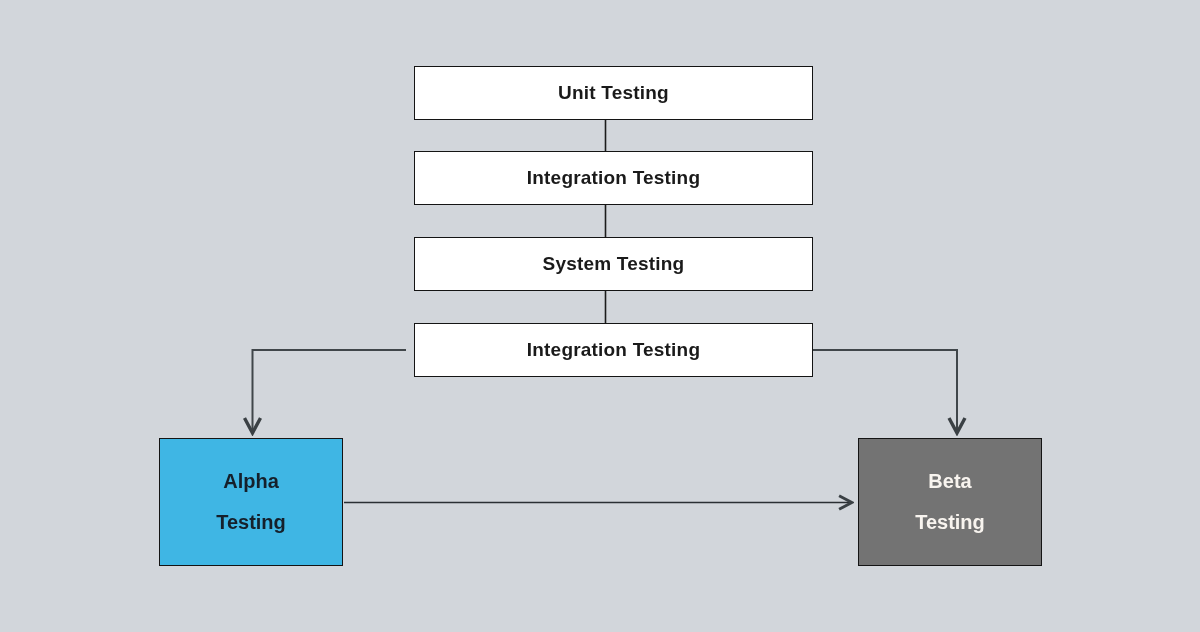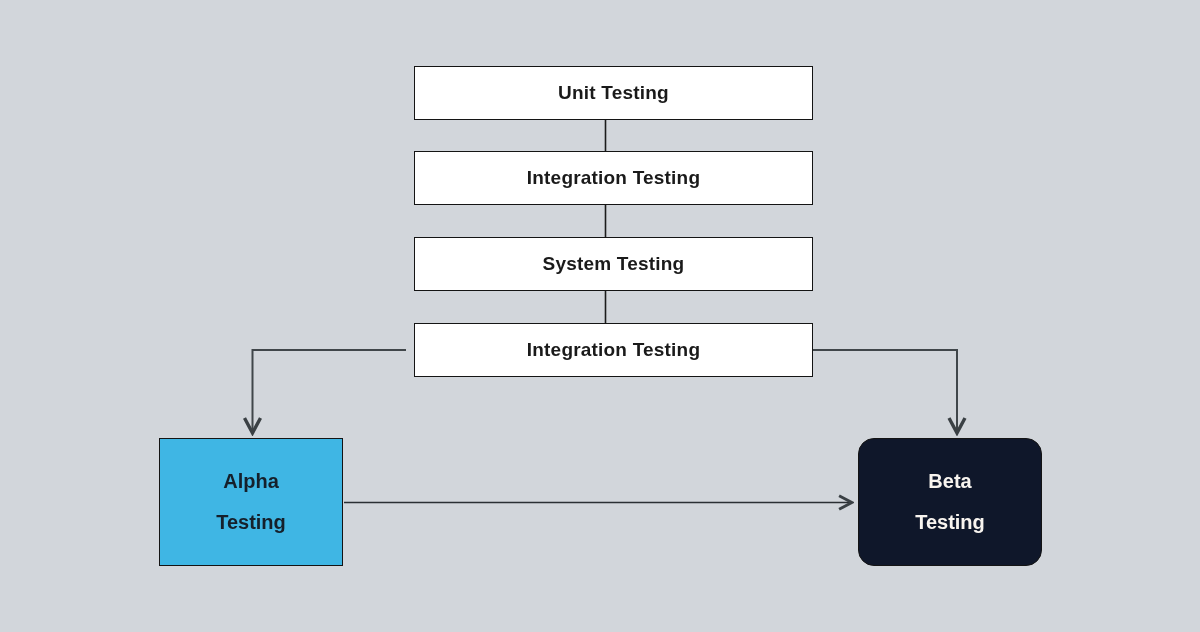--- a/index.html
+++ b/index.html
@@ -56,23 +56,22 @@
     line-height: 41px;
     text-align: center;
   }
   #node-alpha {
     left: 159px;
     background: #3fb6e4;
     color: #15202b;
   }
   #node-beta {
     left: 858px;
-    background: #0f172a;
+    background: #737373;
     color: #f8f4ef;
-    border-radius: 16px;
   }
 </style>
 </head>
 <body>
 
 <div class="canvas">
 
   <svg class="connectors" viewBox="0 0 1200 632" xmlns="http://www.w3.org/2000/svg" aria-hidden="true">
     <defs>
       <marker id="arrow" viewBox="0 0 10 10" refX="8" refY="5" markerWidth="10" markerHeight="10" orient="auto-start-reverse">

